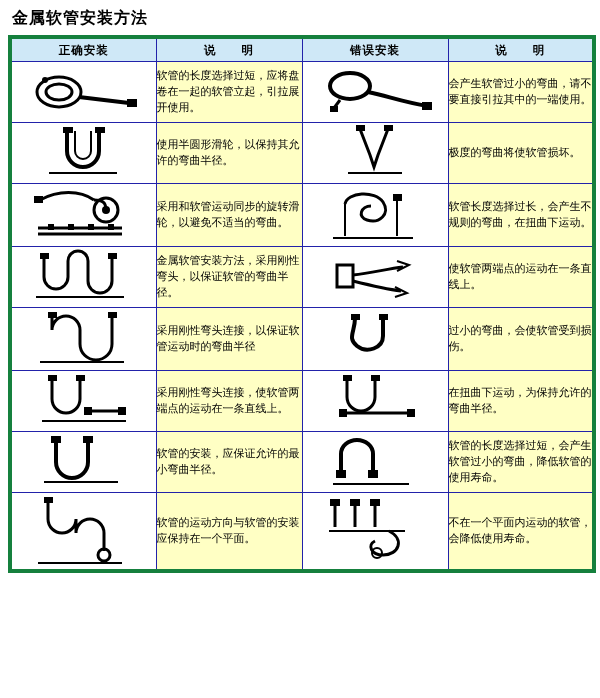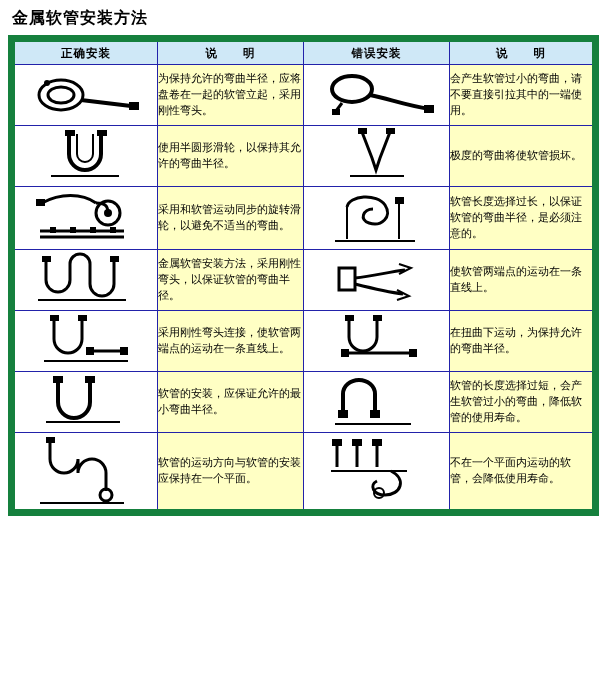--- a/index.html
+++ b/index.html
@@ -25,21 +25,21 @@
     font-size: 16px;
     font-weight: bold;
     letter-spacing: 1px;
     margin: 2px 0 6px 4px;
     color: #000;
   }
   table.hose-table {
     border-collapse: collapse;
     width: 584px;
     table-layout: fixed;
-    border: 7px solid #15803d;
+    border: 4px solid #15803d;
   }
   table.hose-table td, table.hose-table th {
     border: 1px solid #2222aa;
     padding: 0;
     vertical-align: middle;
   }
   thead th {
     background: #cfe8f7;
     color: #000;
     font-size: 11.5px;
@@ -100,21 +100,21 @@
           <div class="fig">
             <svg width="130" height="56" viewBox="0 0 130 56">
               <ellipse cx="40" cy="30" rx="22" ry="15" fill="none" stroke="#000" stroke-width="3"></ellipse>
               <ellipse cx="40" cy="30" rx="13" ry="8" fill="none" stroke="#000" stroke-width="3"></ellipse>
               <path d="M60 35 L110 41" stroke="#000" stroke-width="4" fill="none"></path>
               <rect x="108" y="37" width="10" height="8" fill="#000"></rect>
               <circle cx="26" cy="18" r="3" fill="#000"></circle>
             </svg>
           </div>
         </td>
-        <td class="txtcell">为保持允许的弯曲半径，应将盘卷在一起的软管立起，采用刚性弯头。</td>
+        <td class="txtcell">软管的长度选择过短，应将盘卷在一起的软管立起，引拉展开使用。</td>
         <td class="imgcell">
           <div class="fig">
             <svg width="130" height="56" viewBox="0 0 130 56">
               <ellipse cx="40" cy="24" rx="20" ry="13" fill="none" stroke="#000" stroke-width="4"></ellipse>
               <path d="M58 30 C78 34 92 40 118 44" stroke="#000" stroke-width="4" fill="none"></path>
               <rect x="112" y="40" width="10" height="8" fill="#000"></rect>
               <path d="M30 38 L24 46" stroke="#000" stroke-width="3"></path>
               <rect x="20" y="44" width="8" height="6" fill="#000"></rect>
             </svg>
           </div>
@@ -171,21 +171,21 @@
           <div class="fig">
             <svg width="132" height="62" viewBox="0 0 132 62">
               <path d="M36 52 L36 20" stroke="#000" stroke-width="2"></path>
               <path d="M36 20 C38 8 66 6 74 18 C82 30 70 40 58 36 C48 33 52 22 62 22" fill="none" stroke="#000" stroke-width="3"></path>
               <path d="M88 52 L88 14" stroke="#000" stroke-width="2"></path>
               <rect x="84" y="10" width="9" height="7" fill="#000"></rect>
               <path d="M24 54 L104 54" stroke="#000" stroke-width="2"></path>
             </svg>
           </div>
         </td>
-        <td class="txtcell">软管长度选择过长，以保证软管的弯曲半径，是必须注意的。</td>
+        <td class="txtcell">软管长度选择过长，会产生不规则的弯曲，在扭曲下运动。</td>
       </tr>
 
       <tr>
         <td class="imgcell">
           <div class="fig">
             <svg width="132" height="60" viewBox="0 0 132 60">
               <path d="M26 10 L26 30 A12 12 0 0 0 50 30 L50 14" fill="none" stroke="#000" stroke-width="3"></path>
               <path d="M50 14 A10 10 0 0 1 70 14 L70 34 A12 12 0 0 0 94 34 L94 12" fill="none" stroke="#000" stroke-width="3"></path>
               <rect x="22" y="6" width="9" height="6" fill="#000"></rect>
               <rect x="90" y="6" width="9" height="6" fill="#000"></rect>
@@ -201,20 +201,43 @@
               <path d="M44 28 C62 26 78 22 94 20" fill="none" stroke="#000" stroke-width="3"></path>
               <path d="M44 34 C60 38 76 42 92 44" fill="none" stroke="#000" stroke-width="3"></path>
               <path d="M88 14 L100 18 L88 24" fill="none" stroke="#000" stroke-width="2"></path>
               <path d="M86 40 L98 46 L86 50" fill="none" stroke="#000" stroke-width="2"></path>
             </svg>
           </div>
         </td>
         <td class="txtcell">使软管两端点的运动在一条直线上。</td>
       </tr>
 
+      <tr>
+        <td class="imgcell">
+          <div class="fig">
+            <svg width="132" height="62" viewBox="0 0 132 62">
+              <path d="M34 8 L34 22 A14 14 0 0 1 62 22 L62 36 A16 16 0 0 0 94 36 L94 10" fill="none" stroke="#000" stroke-width="3"></path>
+              <rect x="30" y="4" width="9" height="6" fill="#000"></rect>
+              <rect x="90" y="4" width="9" height="6" fill="#000"></rect>
+              <path d="M22 54 L106 54" stroke="#000" stroke-width="2"></path>
+            </svg>
+          </div>
+        </td>
+        <td class="txtcell">采用刚性弯头连接，以保证软管运动时的弯曲半径</td>
+        <td class="imgcell">
+          <div class="fig">
+            <svg width="132" height="62" viewBox="0 0 132 62">
+              <path d="M46 10 C46 24 38 30 48 38 C58 46 74 40 74 28 L74 10" fill="none" stroke="#000" stroke-width="4"></path>
+              <rect x="42" y="6" width="9" height="6" fill="#000"></rect>
+              <rect x="70" y="6" width="9" height="6" fill="#000"></rect>
+            </svg>
+          </div>
+        </td>
+        <td class="txtcell">过小的弯曲，会使软管受到损伤。</td>
+      </tr>
 
       <tr>
         <td class="imgcell">
           <div class="fig">
             <svg width="132" height="58" viewBox="0 0 132 58">
               <path d="M34 8 L34 28 A14 14 0 0 0 62 28 L62 8" fill="none" stroke="#000" stroke-width="3"></path>
               <rect x="30" y="4" width="9" height="6" fill="#000"></rect>
               <rect x="58" y="4" width="9" height="6" fill="#000"></rect>
               <path d="M70 40 L104 40" stroke="#000" stroke-width="3"></path>
               <rect x="66" y="36" width="8" height="8" fill="#000"></rect>

